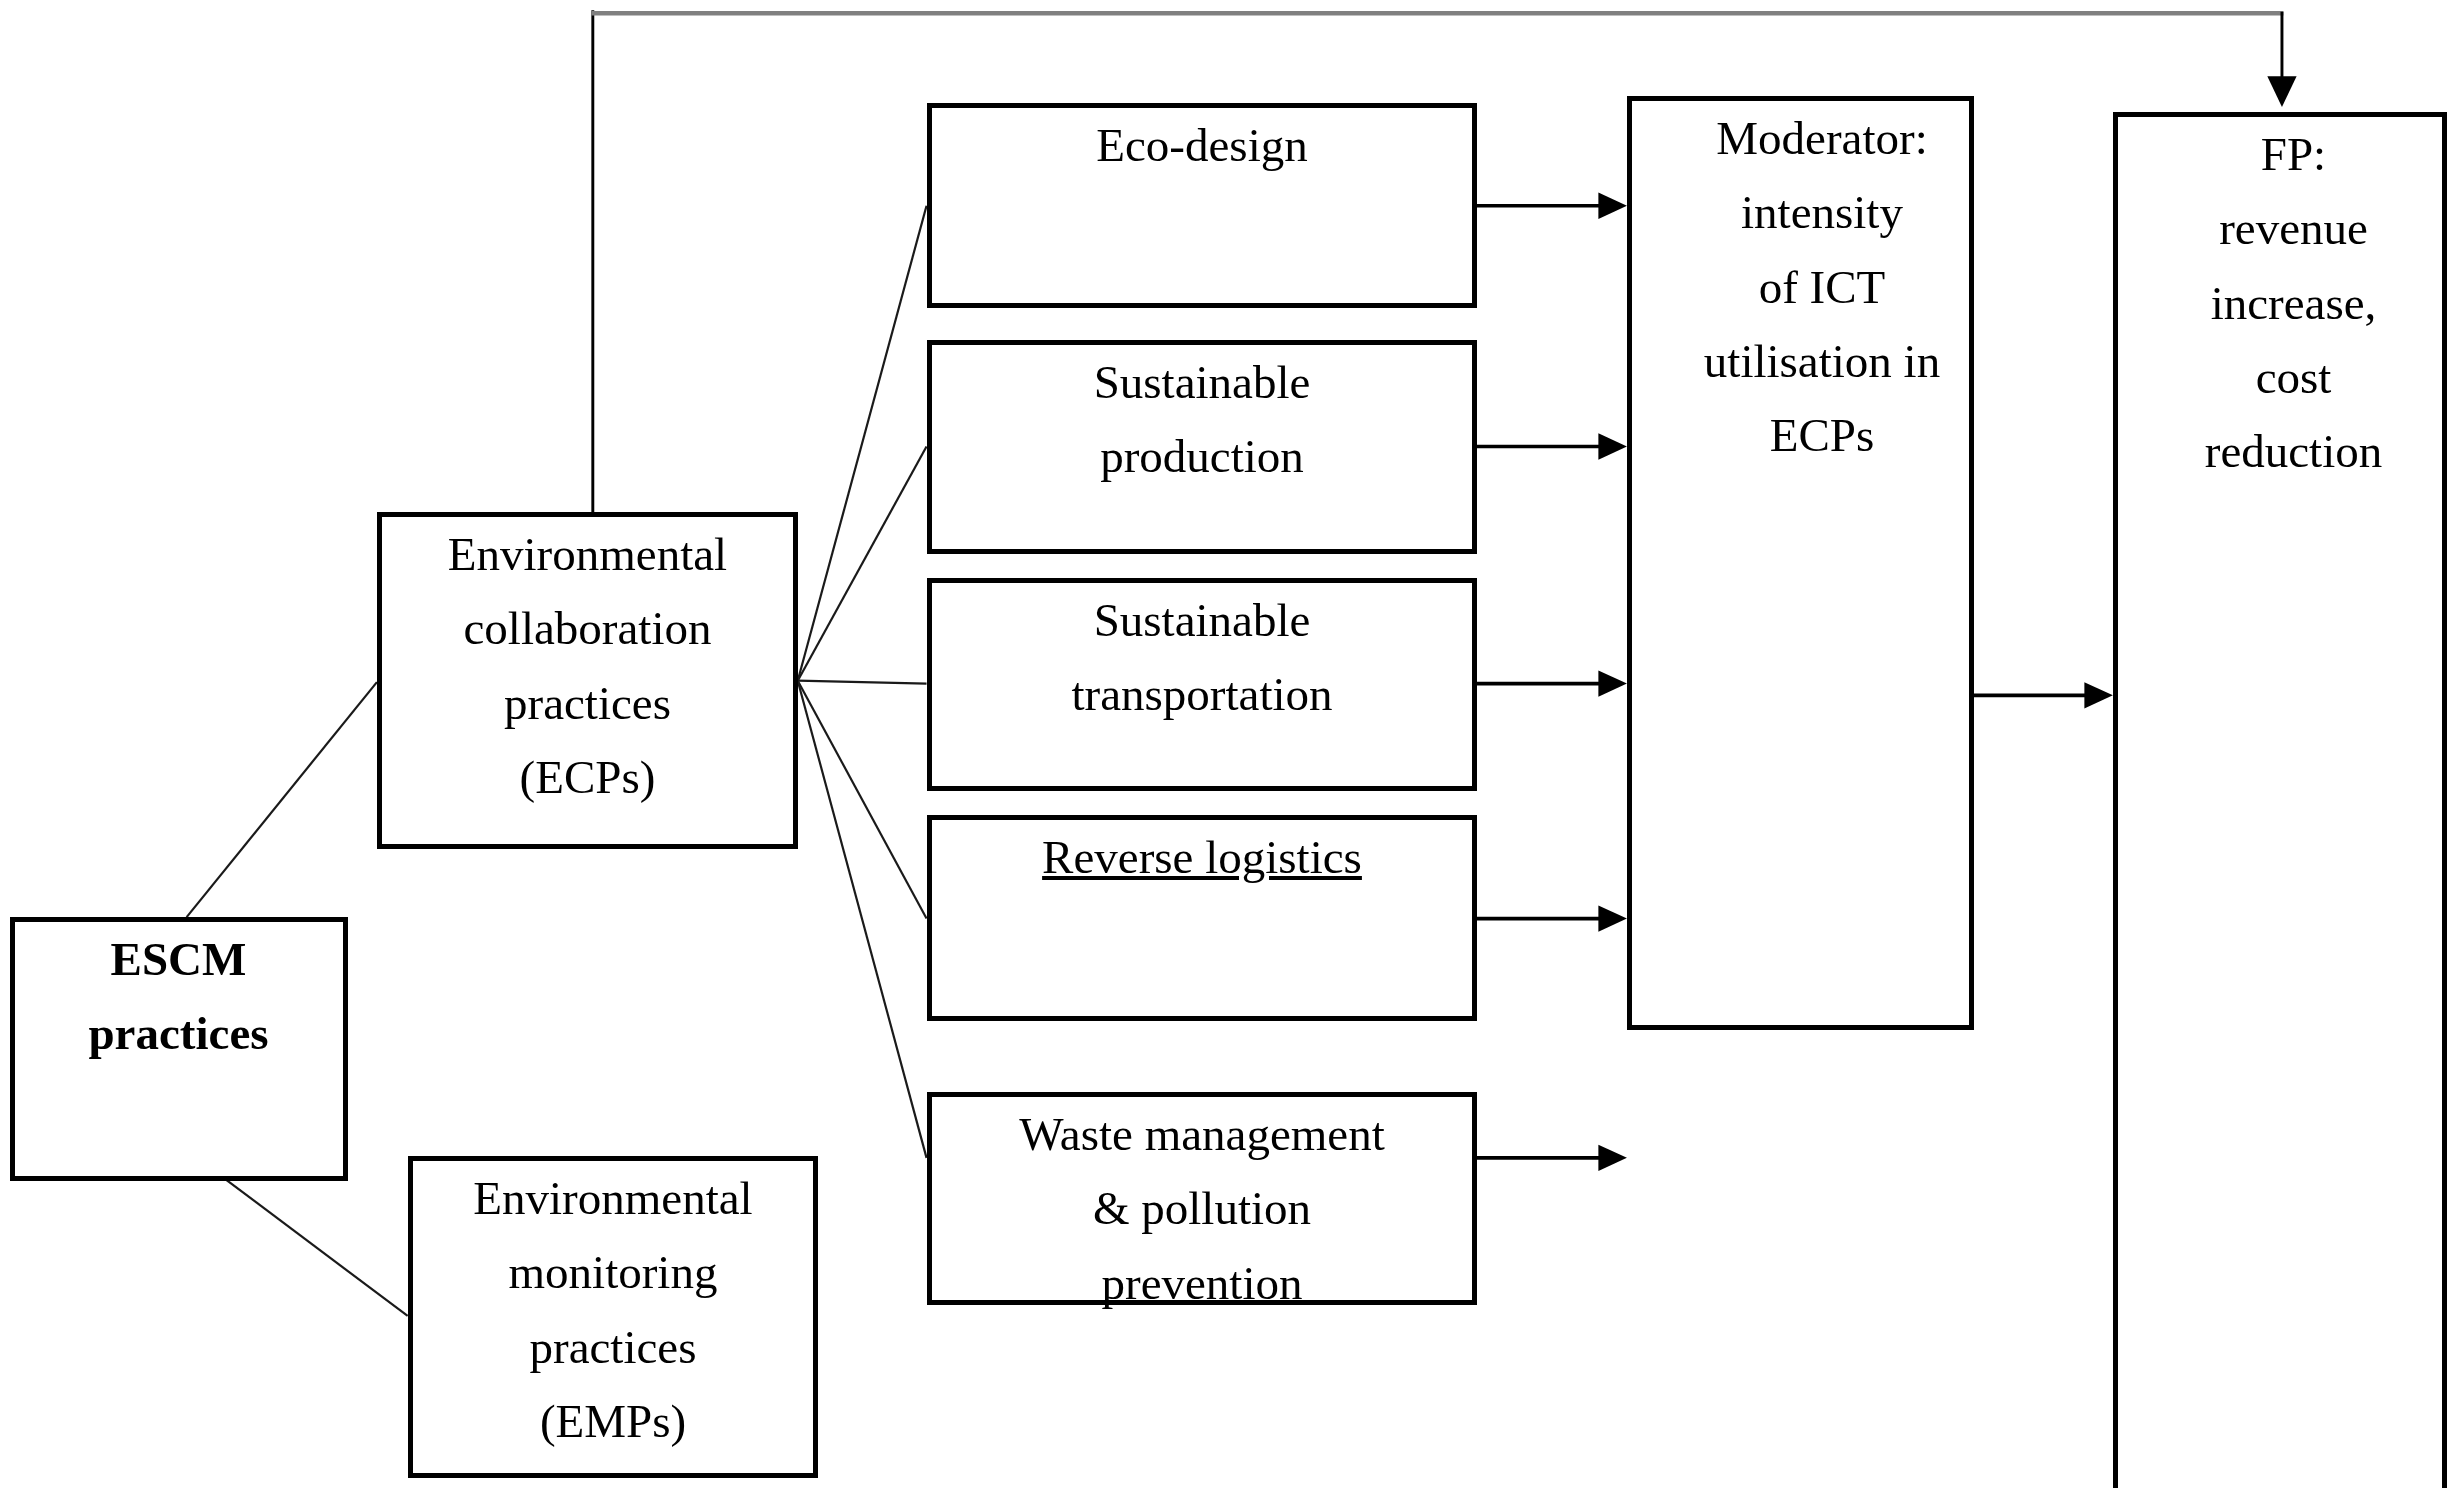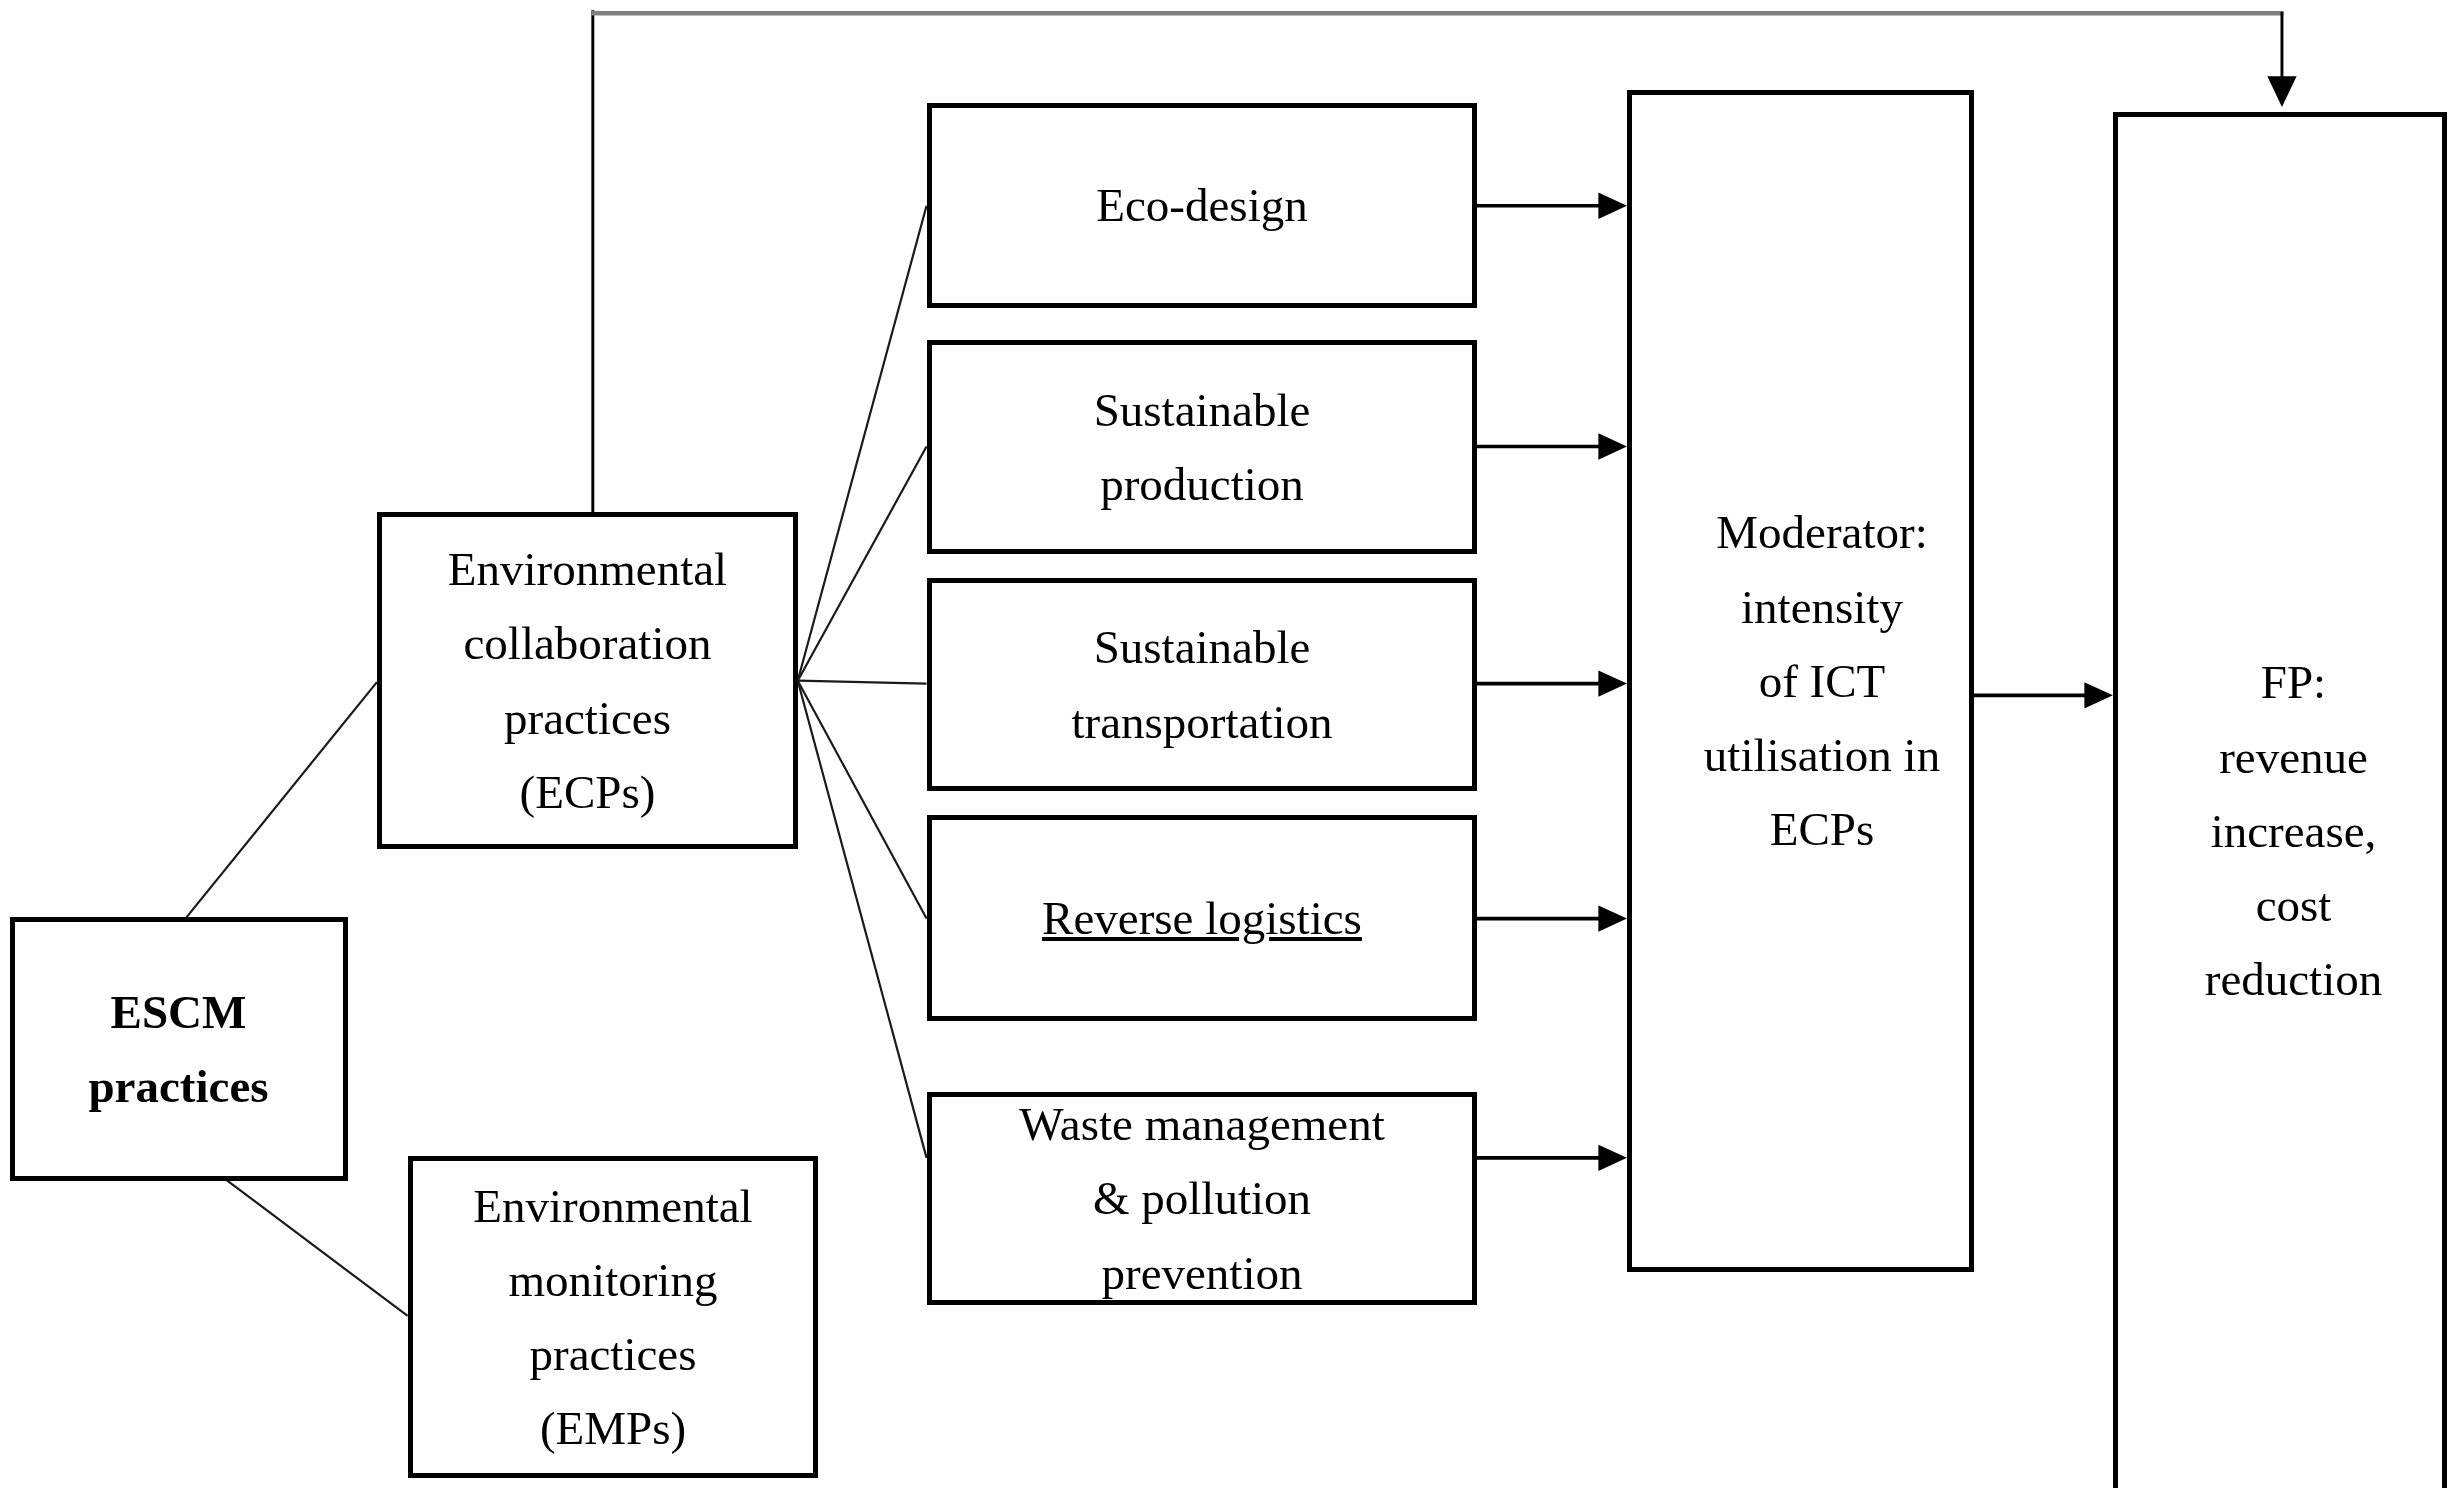--- a/index.html
+++ b/index.html
@@ -21,21 +21,21 @@
     top: 0;
     width: 2462px;
     height: 1488px;
   }
   .dbox {
     position: absolute;
     background: #ffffff;
     border: 5.9px solid #000000;
     box-sizing: border-box;
     display: flex;
-    align-items: center;
+    align-items: flex-start;
     justify-content: center;
     text-align: center;
   }
   .dbox .box-label {
     white-space: pre-line;
     font-size: 47px;
     line-height: 1.58;
     color: #000000;
     padding: 0 7.3px;
   }
@@ -126,21 +126,21 @@
   <div class="dbox" style="left:927px; top:815px; width:550px; height:206px;text-decoration:underline;">
     <div class="box-label">Reverse logistics</div>
   </div>
 
   <div class="dbox" style="left:927px; top:1052px; width:550px; height:213px;margin-top:40px;">
     <div class="box-label">Waste management
 &amp; pollution
 prevention</div>
   </div>
 
-  <div class="dbox" style="left:1627px; top:90px; width:347px; height:1182px;padding-left:43px;">
+  <div class="dbox" style="left:1627px; top:96px; width:347px; height:934px;padding-left:43px;">
     <div class="box-label">Moderator:
 intensity
 of ICT
 utilisation in
 ECPs</div>
   </div>
 
   <div class="dbox" style="left:2113px; top:112px; width:334px; height:1438px;padding-left:27px;">
     <div class="box-label">FP:
 revenue

